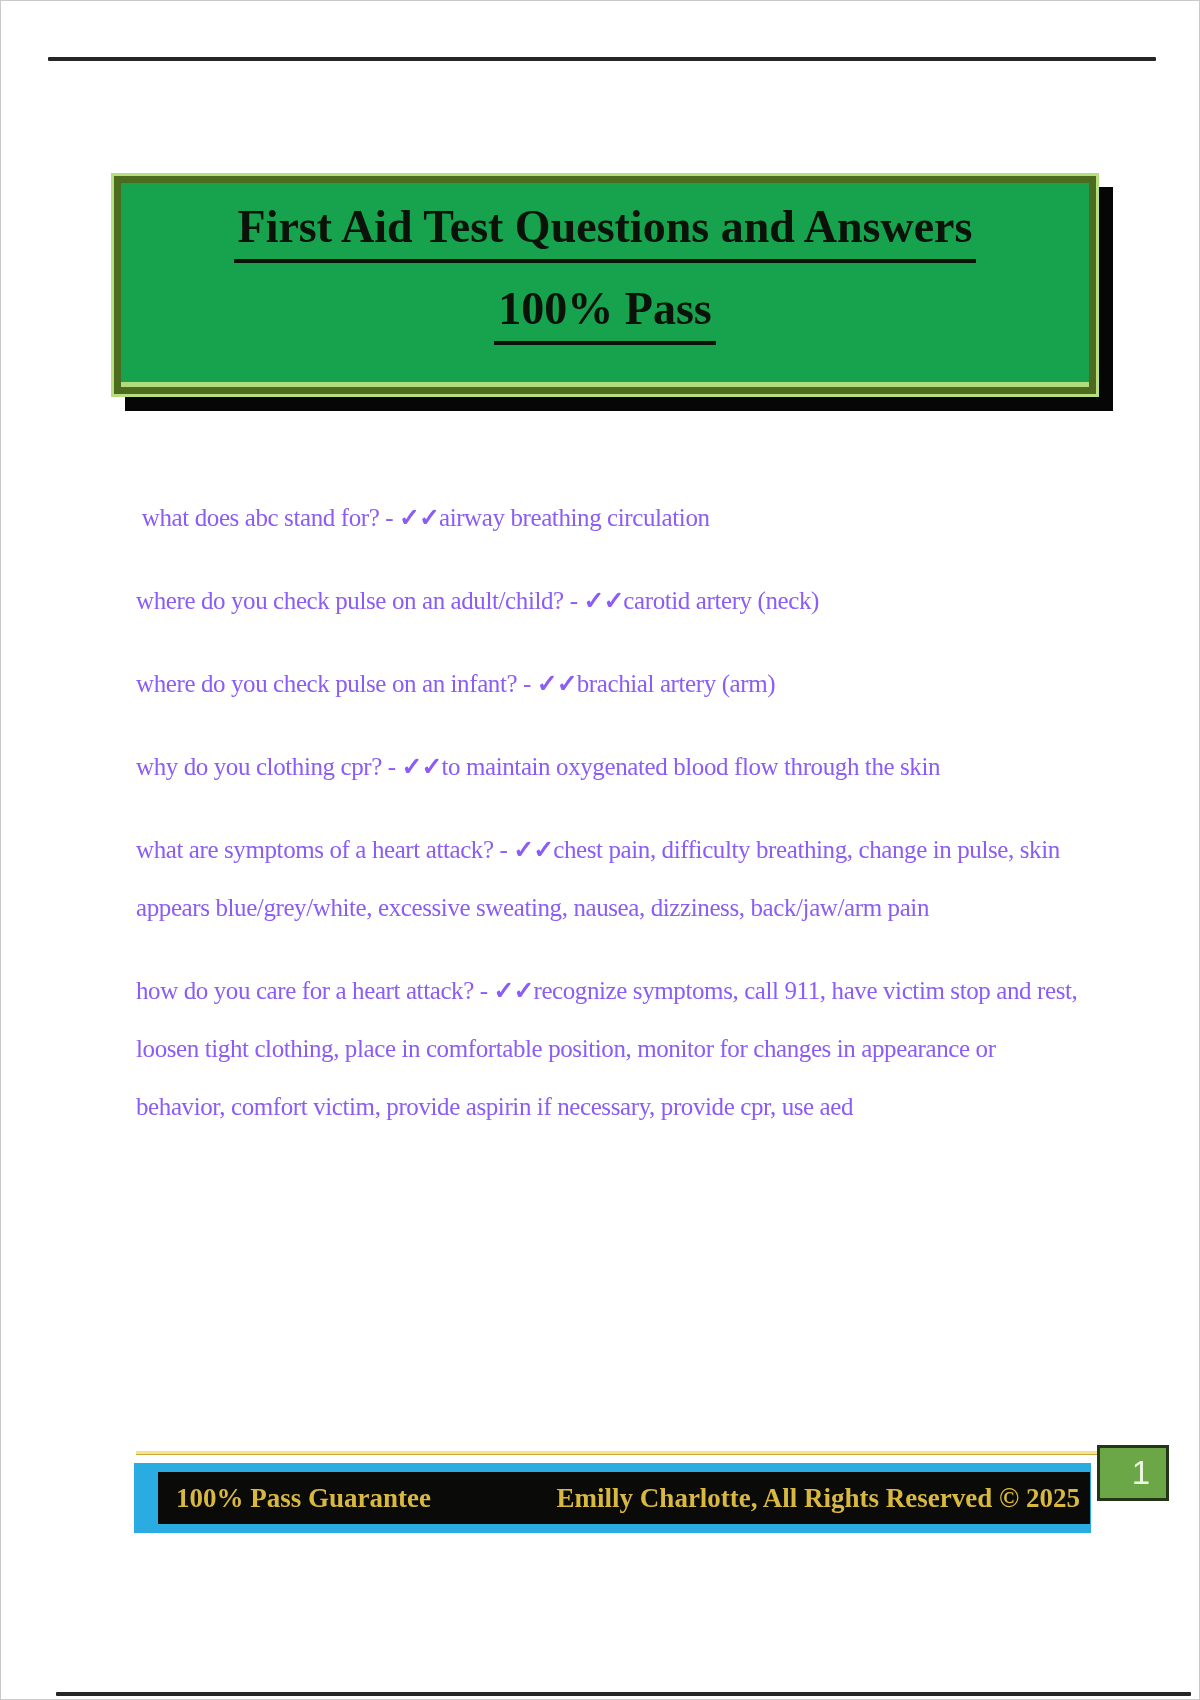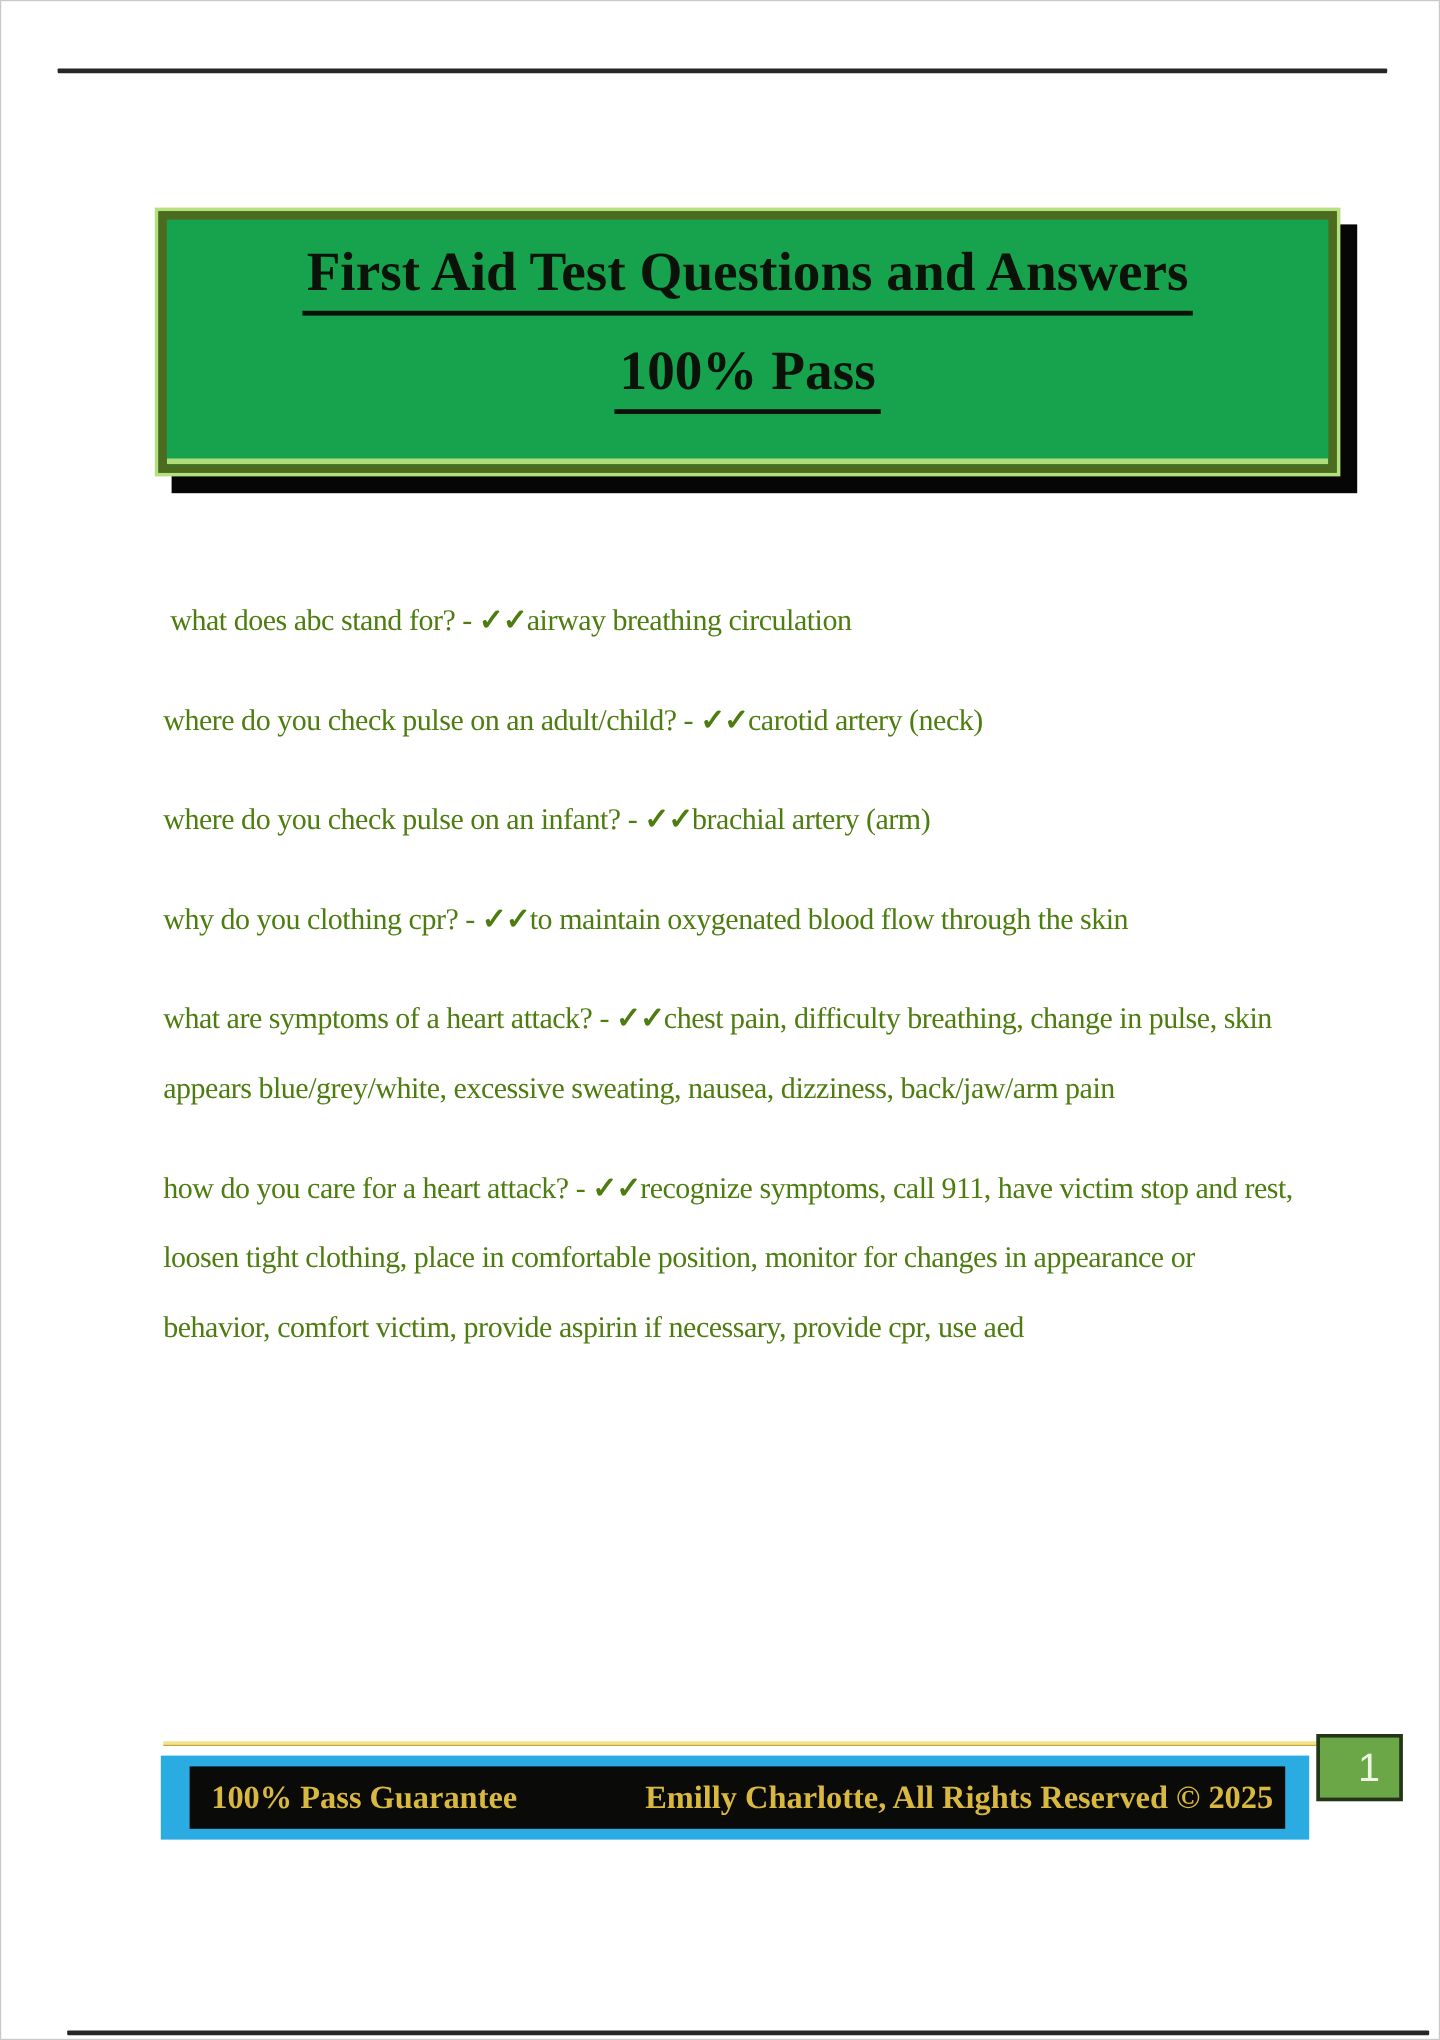--- a/index.html
+++ b/index.html
@@ -13,21 +13,21 @@
     overflow: hidden;
     font-family: "Liberation Serif", serif;
   }
   .rule { position: absolute; background: #262626; height: 4px; border-radius: 1px; }
   .top-rule { left: 47px; top: 56px; width: 1108px; }
   .bottom-rule { left: 55px; top: 1691px; width: 1135px; }
 
   
   .header-box {
     position: absolute;
-    left: 128px; top: 172px;
+    left: 110px; top: 172px;
     width: 988px; height: 224px;
     background: #b8df7e;               
     box-shadow: 14px 14px 0 0 #060606; 
   }
   .header-inner {
     position: absolute;
     inset: 3px;
     border: 7px solid #4d6b1e;
     background: #17a24e;
     box-shadow: inset 0 -5px 0 rgba(184, 223, 126, 0.95);
@@ -47,21 +47,21 @@
     padding: 0 4px 2px 4px;
     margin-bottom: 16px;
     white-space: nowrap;
   }
 
   
   .qa-list {
     position: absolute;
     left: 135px; top: 488px;
     width: 945px;
-    color: #4d7c0f;
+    color: #8b5cf6;
     font-size: 25px;
     letter-spacing: -0.4px;
     line-height: 58px;
   }
   .qa-item { margin: 0 0 25px 0; }
   .qa-item span { white-space: pre-wrap; }
   .checks { font-weight: 700; letter-spacing: -1px; }
 
   
   .footer-gold-line {
@@ -72,21 +72,21 @@
     border-bottom: 1px solid #c9a93a;
   }
   .footer-bar {
     position: absolute;
     left: 133px; top: 1462px;
     width: 957px; height: 70px;
     background: #2aabe2;
     display: flex;
     align-items: center;
     box-sizing: border-box;
-    padding: 9px 20px 9px 24px;
+    padding: 9px 1px 9px 24px;
   }
   .footer-black {
     background: #0a0a08;
     width: 100%; height: 100%;
     display: flex;
     align-items: center;
     justify-content: space-between;
     box-sizing: border-box;
     padding: 0 10px 0 18px;
   }

